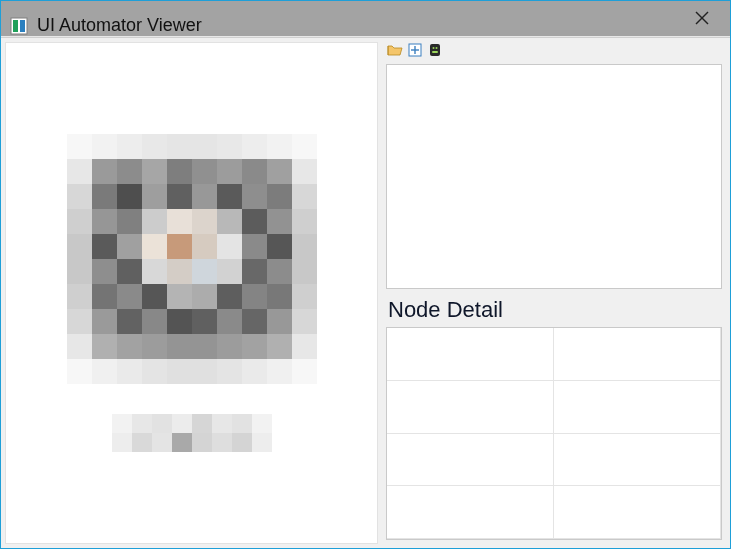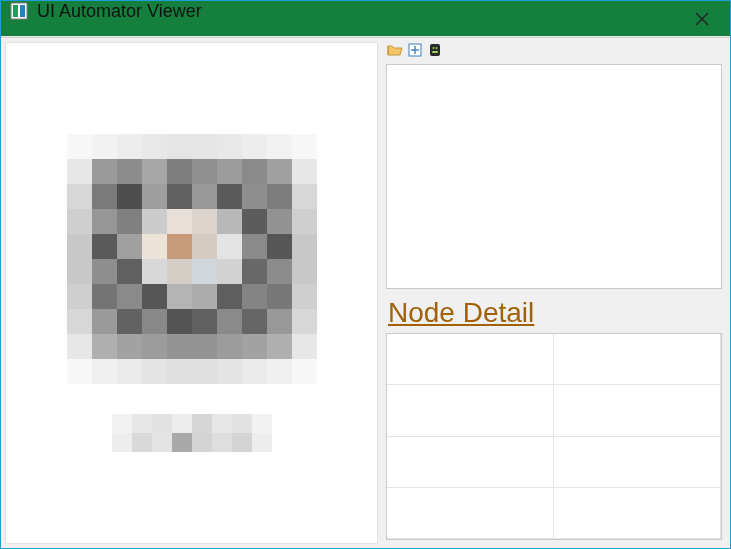--- a/index.html
+++ b/index.html
@@ -13,23 +13,23 @@
     width: 731px;
     height: 549px;
     border: 1px solid #1e9fd8;
     display: flex;
     flex-direction: column;
     background: #fff;
   }
   .title-bar {
     height: 36px;
     display: flex;
-    align-items: flex-start;
+    align-items: flex-end;
     padding: 0 8px 0 8px;
-    background: #15803d;
+    background: #a3a3a3;
     border-bottom: 1px solid #e8e8e8;
   }
   .title-icon {
     width: 20px;
     height: 20px;
     margin-right: 8px;
     display: flex;
     align-items: center;
     justify-content: center;
   }
@@ -105,24 +105,23 @@
     justify-content: center;
     cursor: pointer;
   }
   .tree-area {
     height: 225px;
     background: #fff;
     border: 1px solid #c9c9c9;
     margin: 2px 8px 0 4px;
   }
   .section-label {
-    font-size: 28px;
-    color: #a16207;
+    font-size: 22px;
+    color: #0f172a;
     padding: 8px 4px 4px 6px;
-    text-decoration: underline;
   }
   .detail-table {
     flex: 1;
     background: #fff;
     border: 1px solid #c9c9c9;
     margin: 0 8px 8px 4px;
     display: grid;
     grid-template-columns: 1fr 1fr;
     grid-template-rows: repeat(4, 1fr);
   }

